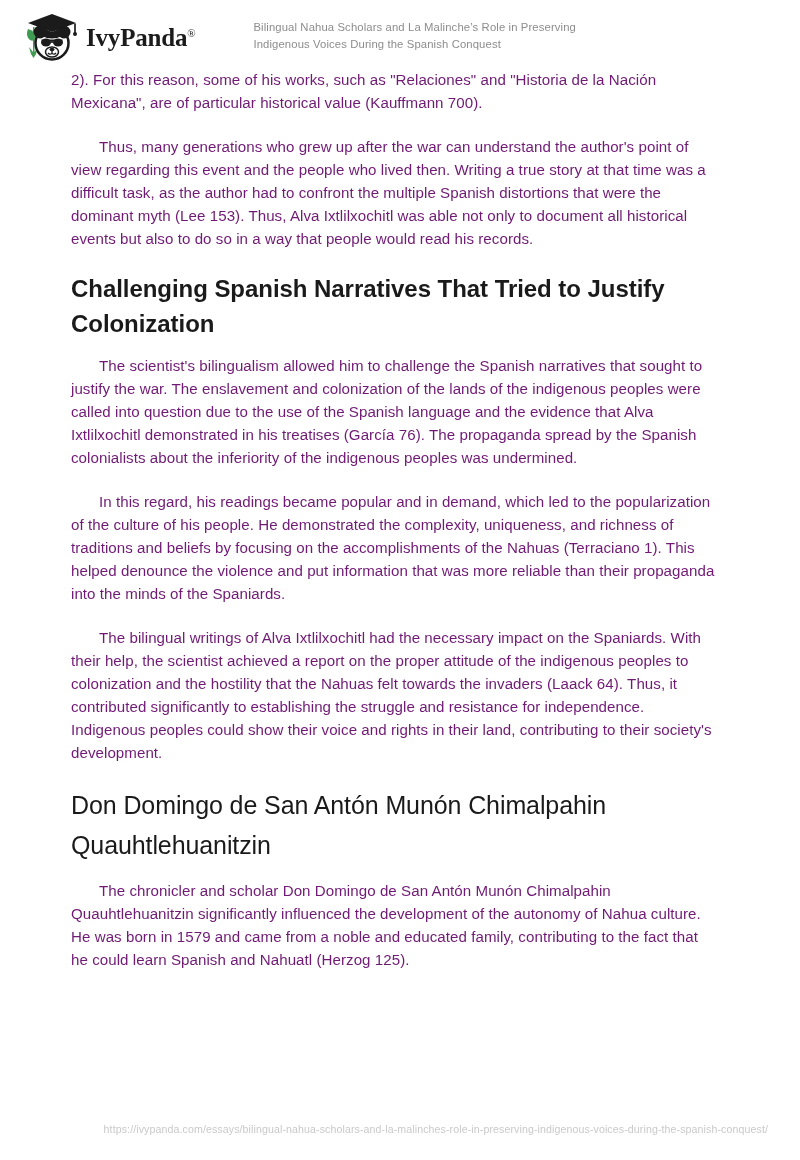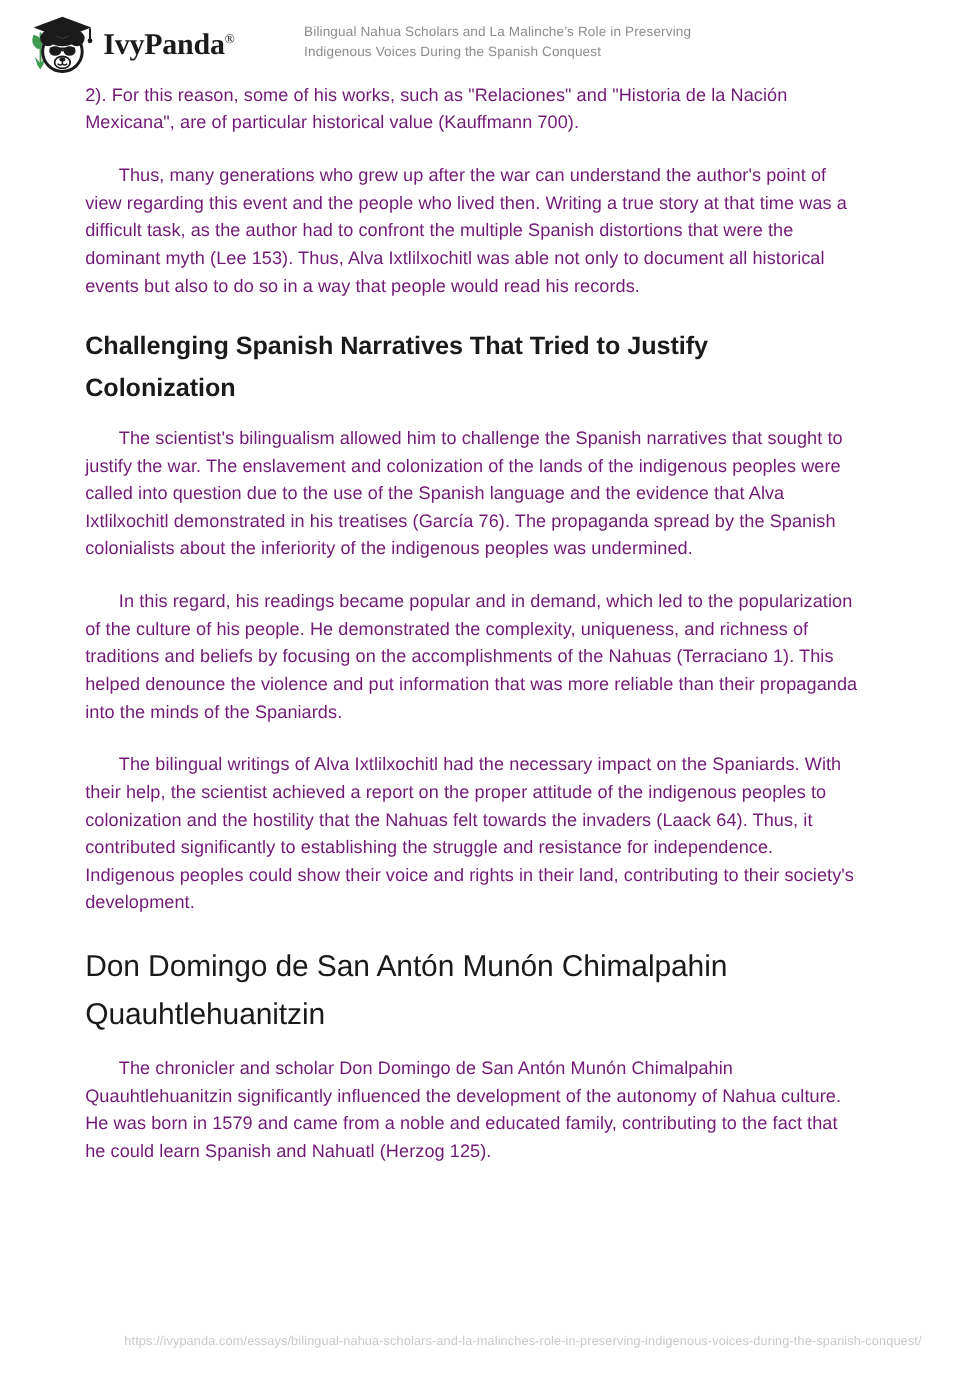--- a/index.html
+++ b/index.html
@@ -87,33 +87,33 @@
   h2.section-title {
     margin: 9px 0 14px 0;
     font-size: 25px;
     line-height: 40px;
     font-weight: 400;
     color: #1a1a1a;
     letter-spacing: -0.1px;
   }
   h3.section-title {
     margin: 8px 0 13px 0;
-    font-size: 21px;
+    font-size: 24px;
     line-height: 35px;
     font-weight: 700;
     color: #1a1a1a;
     letter-spacing: -0.05px;
   }
 
   
   .page-footer {
     position: absolute;
     left: 55px;
     right: 32px;
-    bottom: 32px;
+    bottom: 21px;
     text-align: right;
     font-size: 10.6px;
     line-height: 20px;
     color: #c9c9c9;
     word-break: break-all;
     letter-spacing: 0.01em;
   }
 </style>
 </head>
 <body>

